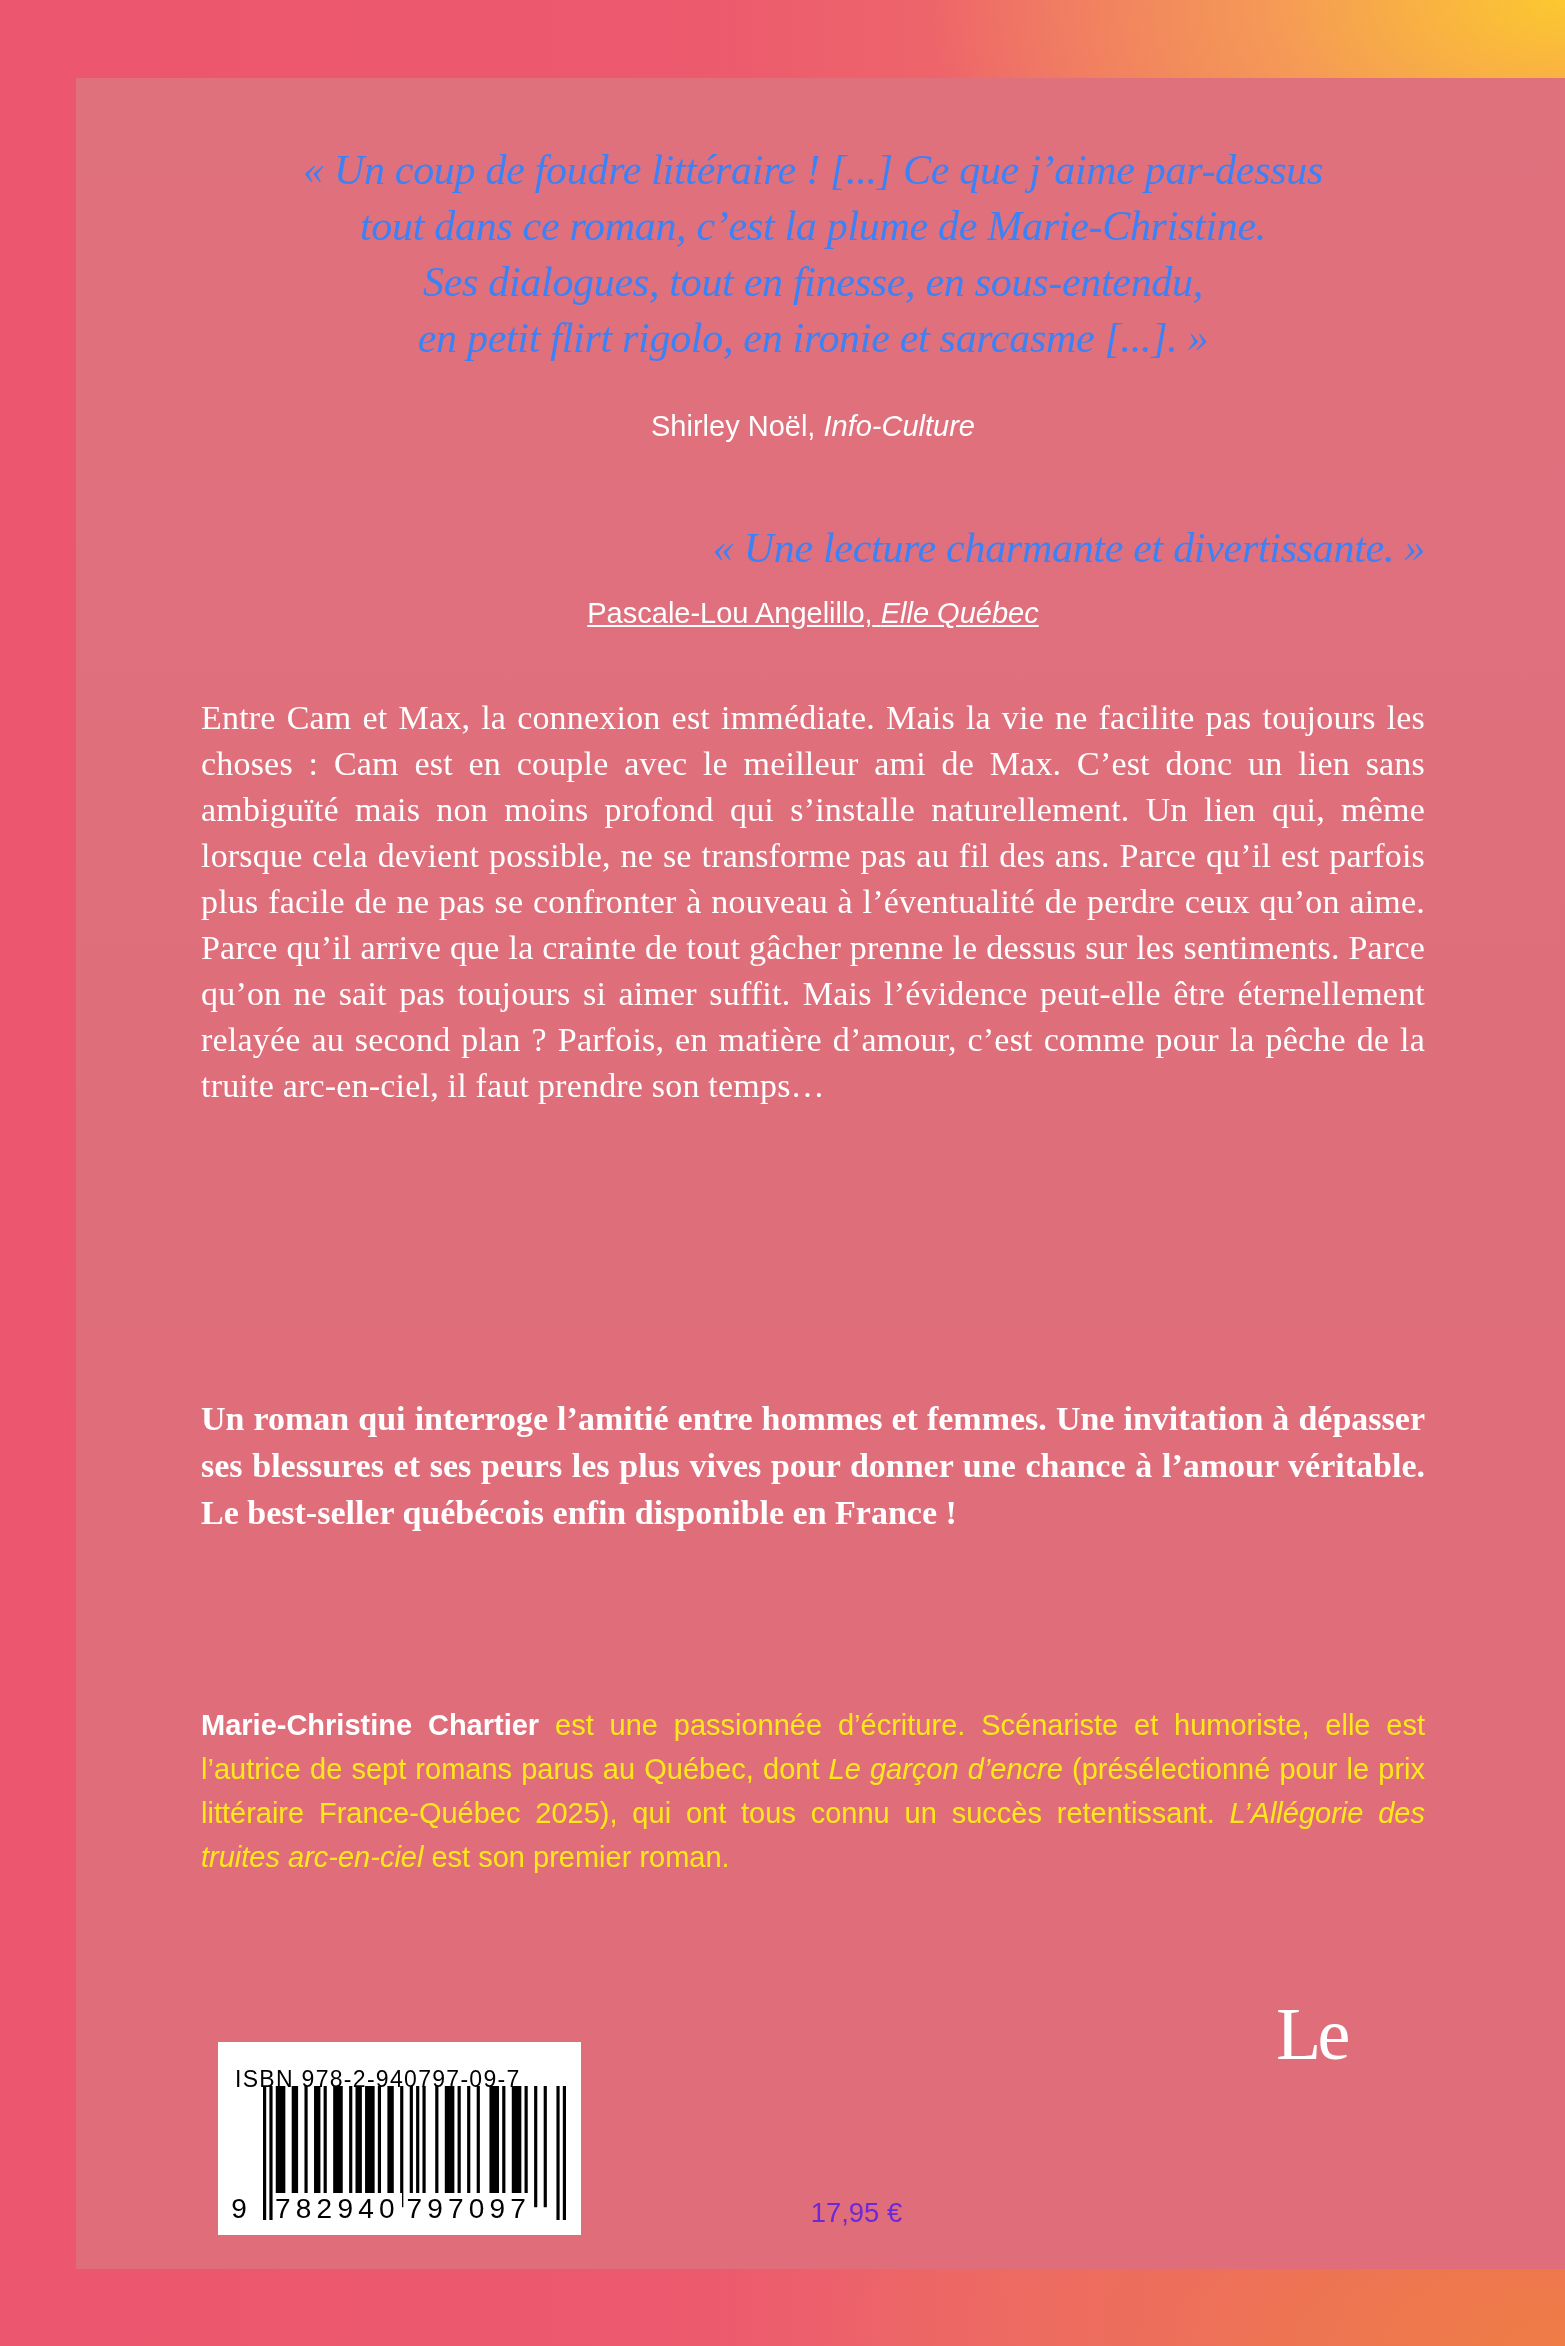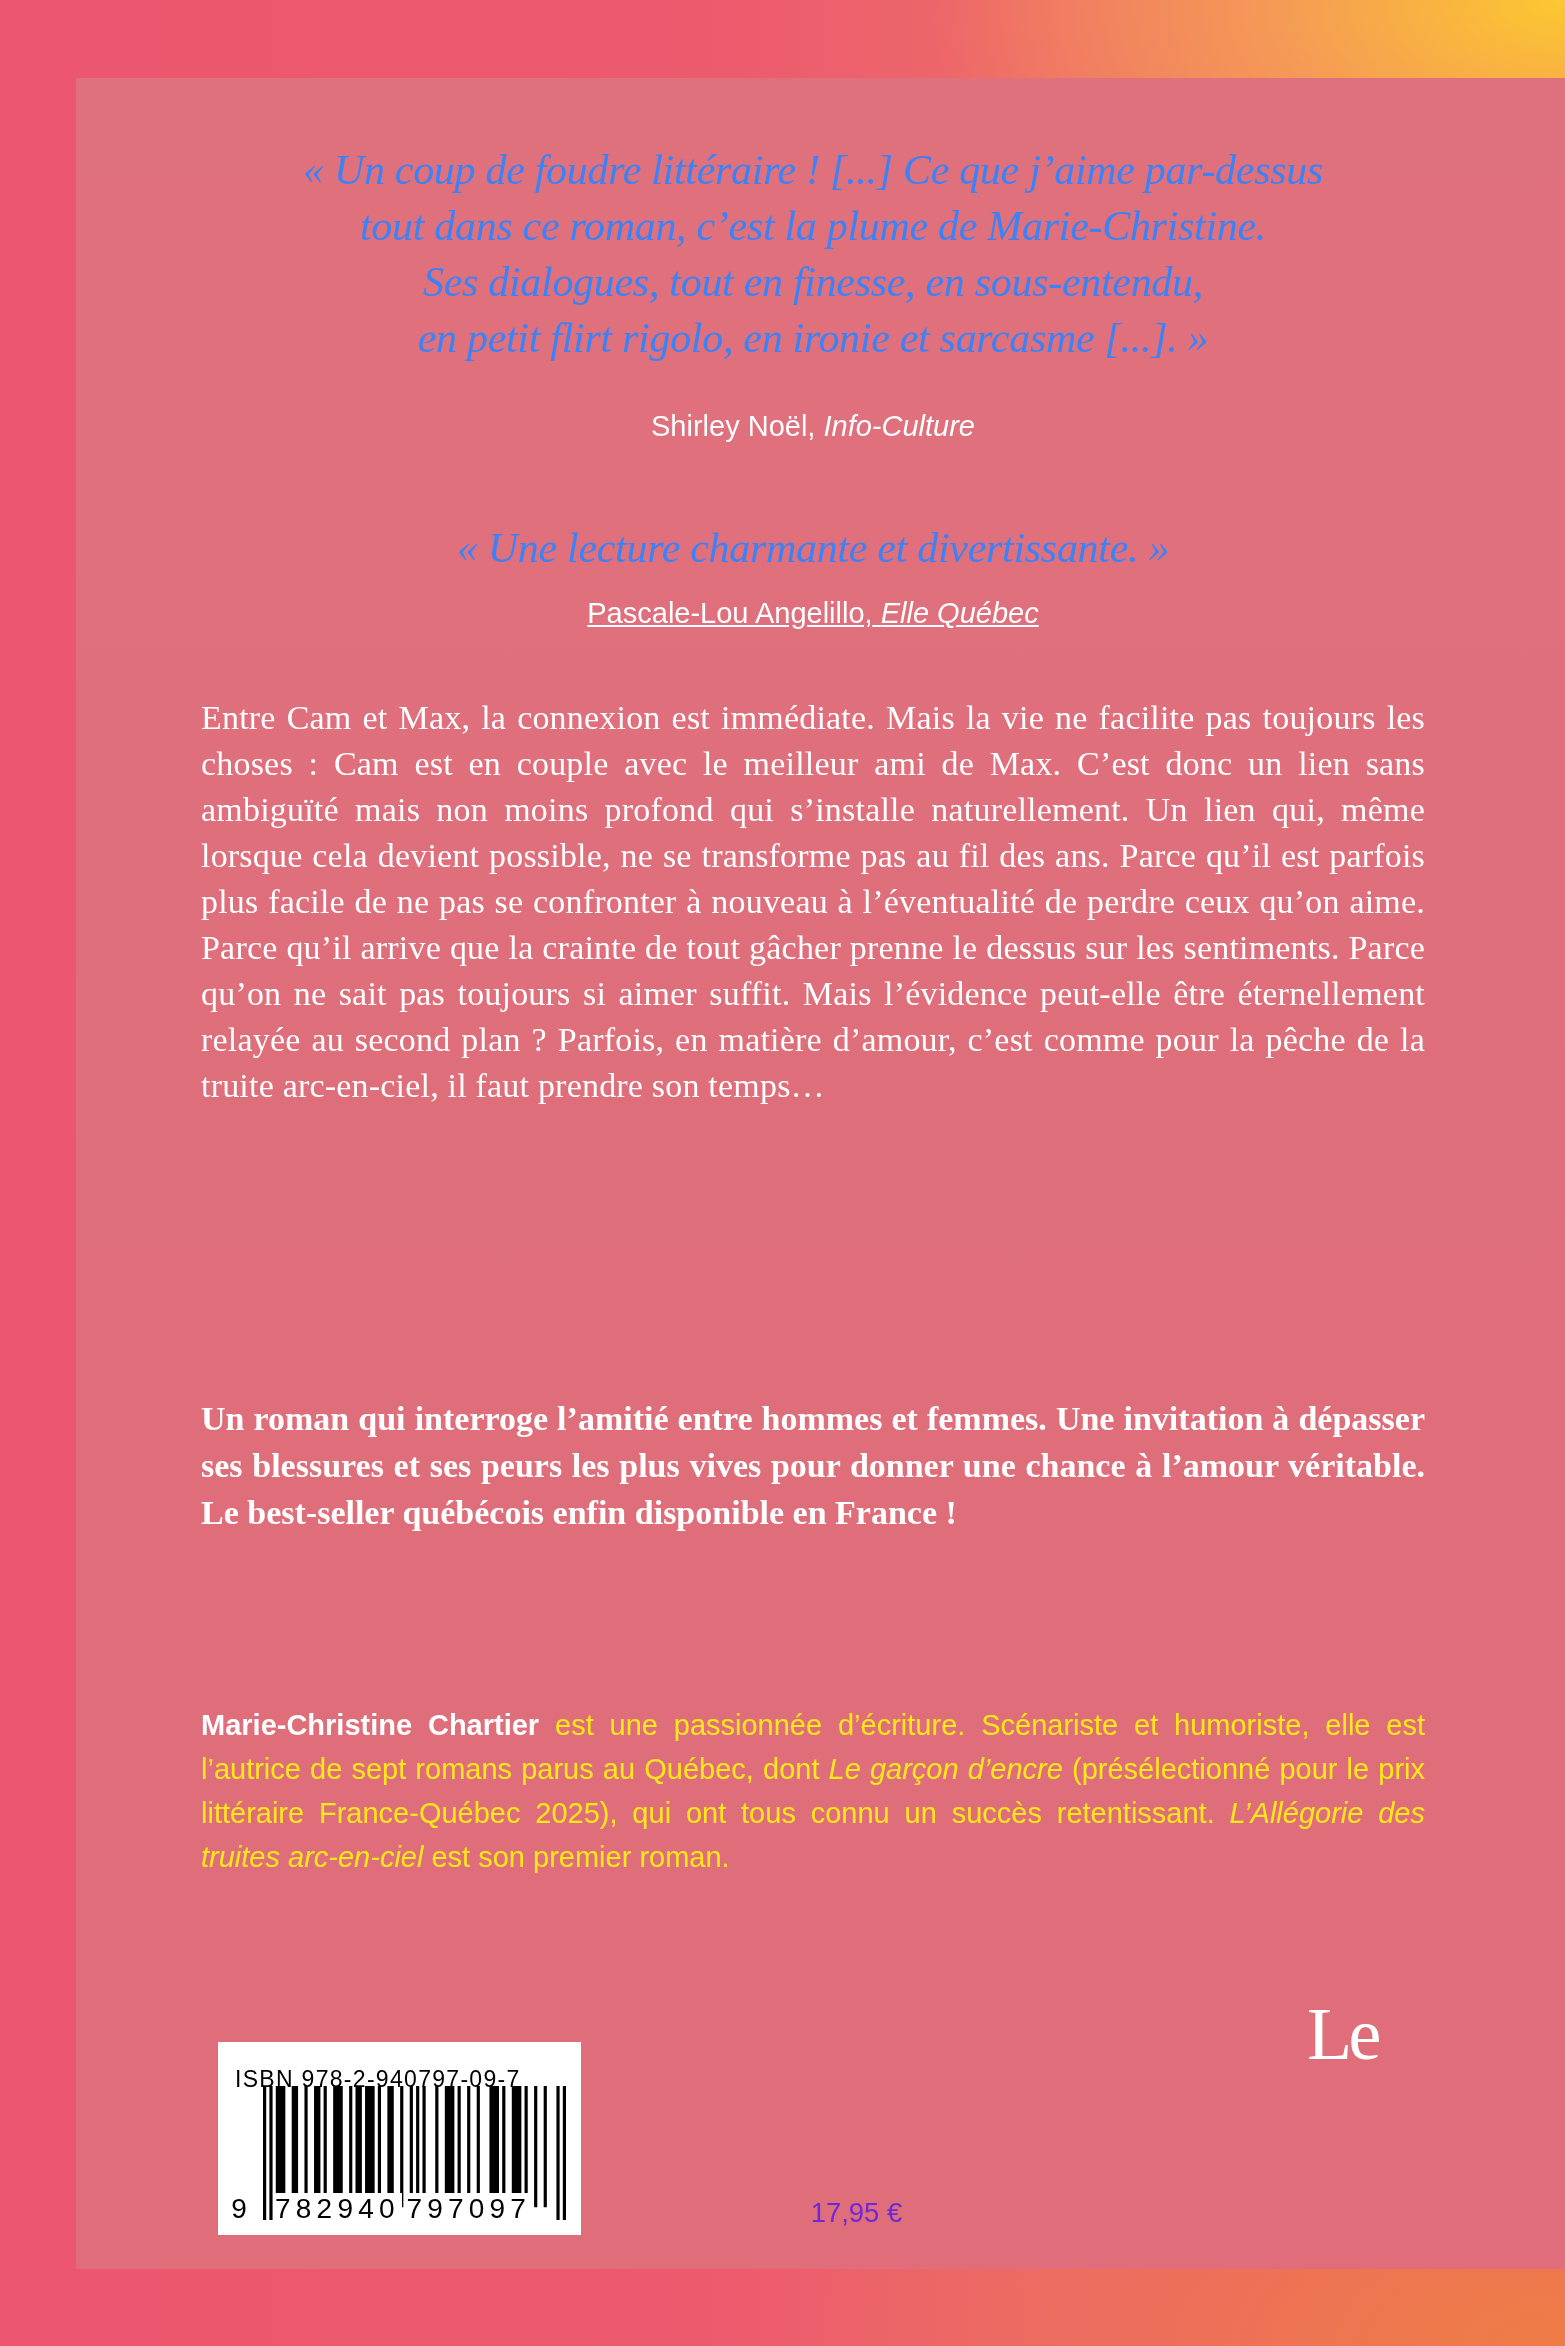--- a/index.html
+++ b/index.html
@@ -65,41 +65,41 @@
 
   .price {
     position: absolute; left: 795px; top: 2197px; width: 123px; text-align: center;
     font-family: "Liberation Sans", "DejaVu Sans", sans-serif;
     font-size: 27.4px; color: #6d28d9;
   }
   .logo {
     position: absolute; left: 1164px; top: 1997px; width: 265px; height: 251px;
     color: #FFFFFF; font-family: "Liberation Serif", "DejaVu Serif", serif;
   }
-  .logo .le { position: absolute; left: 112px; top: 0px; font-size: 74px; line-height: 1; letter-spacing: -3.8px; margin-left: 31px; }
+  .logo .le { position: absolute; left: 112px; top: 0px; font-size: 74px; line-height: 1; letter-spacing: -3.8px; }
   .logo .soir { position: absolute; left: 26.5px; top: 49px; font-size: 125px; line-height: 1; letter-spacing: -5.7px; }
   .logo .venu { position: absolute; left: 0px; top: 142px; font-size: 123px; line-height: 1; letter-spacing: -7.6px; }
 </style>
 </head>
 <body>
 
 <div class="panel"></div>
 
 <div class="col quote" style="top:142px;">
   <div>« Un coup de foudre littéraire ! [...] Ce que j’aime par-dessus</div>
   <div>tout dans ce roman, c’est la plume de Marie-Christine.</div>
   <div>Ses dialogues, tout en finesse, en sous-entendu,</div>
   <div>en petit flirt rigolo, en ironie et sarcasme [...]. »</div>
 </div>
 <div class="col attr" style="top:407px;">
   <span>Shirley Noël,</span>
   <i>Info-Culture</i>
 </div>
 
-<div class="col quote" style="top:520px;">
+<div class="col quote" style="top:520px;text-align:right;">
   <div>« Une lecture charmante et divertissante. »</div>
 </div>
 <div class="col attr" style="top:594px;text-decoration:underline;">
   <span>Pascale-Lou Angelillo,</span>
   <i>Elle Québec</i>
 </div>
 
 <div class="col blurb" style="top:695px;">Entre Cam et Max, la connexion est immédiate. Mais la vie ne facilite pas toujours les choses : Cam est en couple avec le meilleur ami de Max. C’est donc un lien sans ambiguïté mais non moins profond qui s’installe naturellement. Un lien qui, même lorsque cela devient possible, ne se transforme pas au fil des ans. Parce qu’il est parfois plus facile de ne pas se confronter à nouveau à l’éventualité de perdre ceux qu’on aime. Parce qu’il arrive que la crainte de tout gâcher prenne le dessus sur les sentiments. Parce qu’on ne sait pas toujours si aimer suffit. Mais l’évidence peut-elle être éternellement relayée au second plan ? Parfois, en matière d’amour, c’est comme pour la pêche de la truite arc-en-ciel, il faut prendre son temps…</div>
 
 <div class="col tagline" style="top:1395px;">Un roman qui interroge l’amitié entre hommes et femmes. Une invitation à dépasser ses blessures et ses peurs les plus vives pour donner une chance à l’amour véritable. Le best-seller québécois enfin disponible en France !</div>

